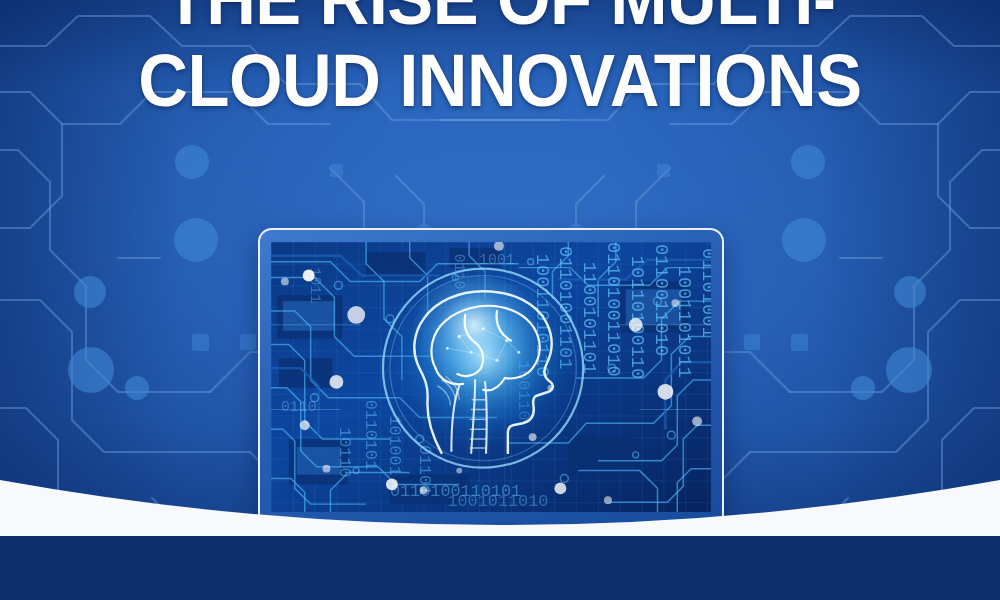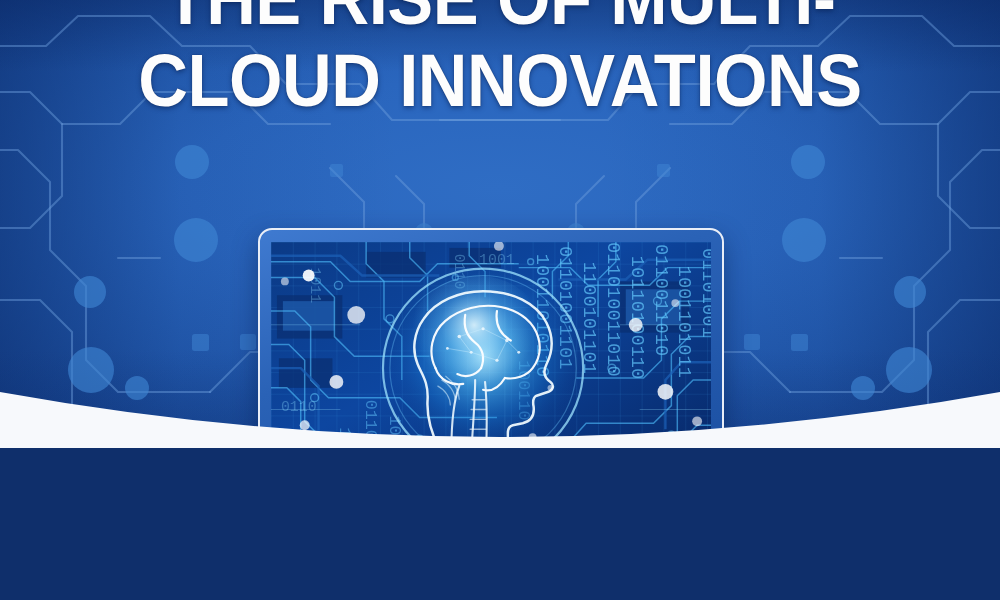--- a/index.html
+++ b/index.html
@@ -1,19 +1,19 @@
 <!DOCTYPE html>
 <html><head>
 <meta charset="utf-8">
 <title>The Rise of Multi-Cloud Innovations</title>
 <style>
   html,body{margin:0;padding:0;background:#0f2f6b;}
   *{box-sizing:border-box;}
   .stage{
-    position:relative;width:1000px;height:448px;overflow:hidden;
+    position:relative;width:1000px;height:536px;overflow:hidden;
     font-family:"Liberation Sans","DejaVu Sans",sans-serif;
     background:#7f1d1d;
   }
   
   .bg-base{
     position:absolute;inset:0;
     background:
       radial-gradient(120% 95% at 50% 42%, #2f6dc4 0%, #2a66be 26%, #2259ad 48%, #1b4a98 68%, #153f86 84%, #12387a 100%);
   }
   .bg-vignette{

